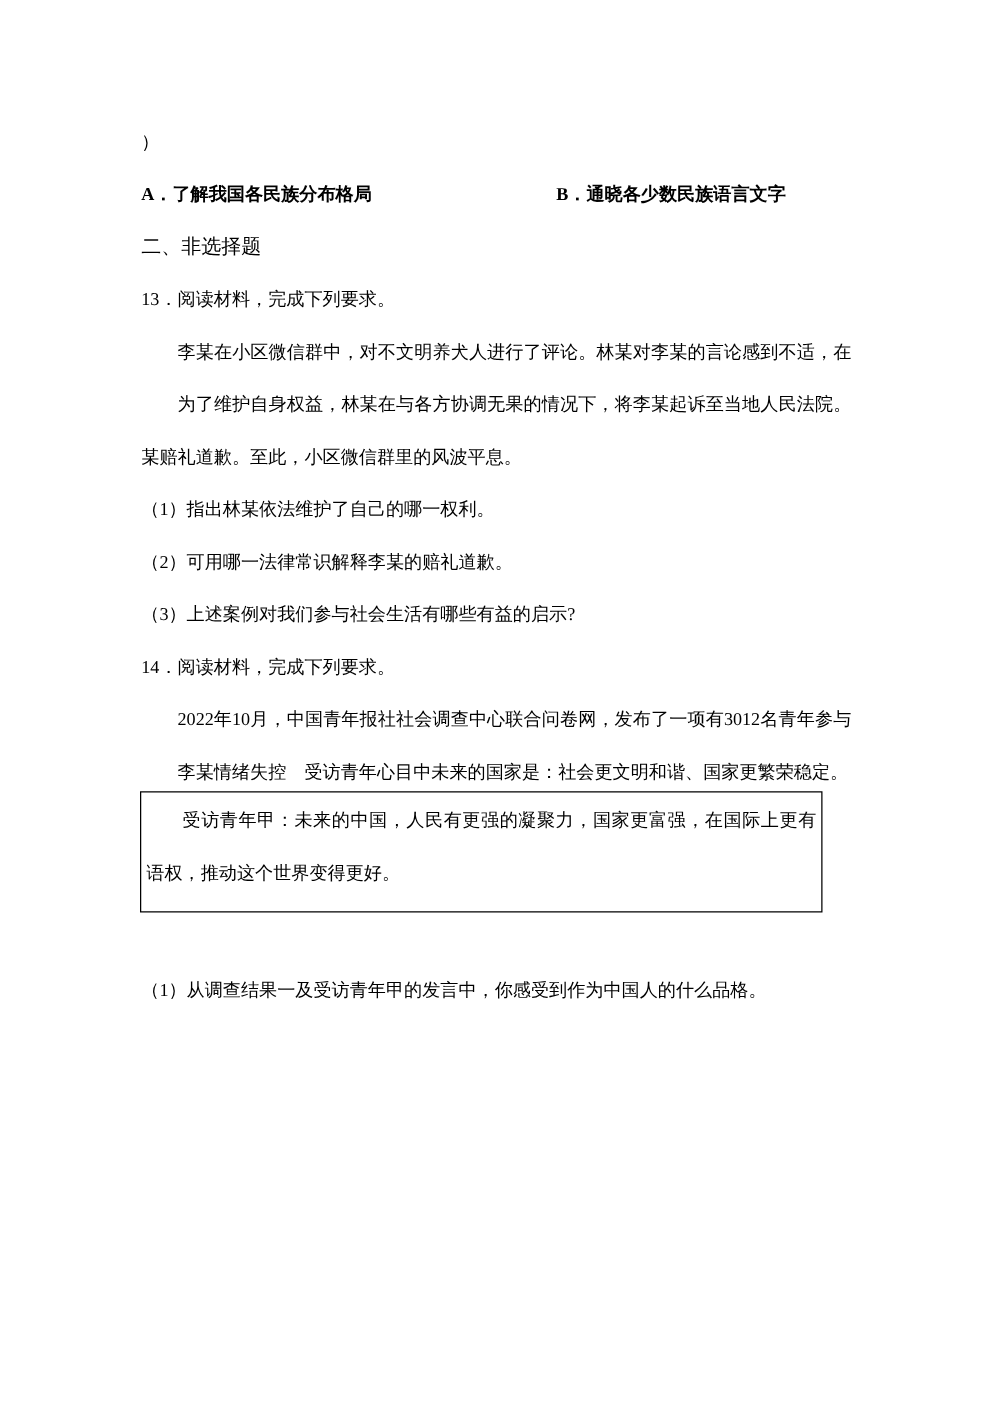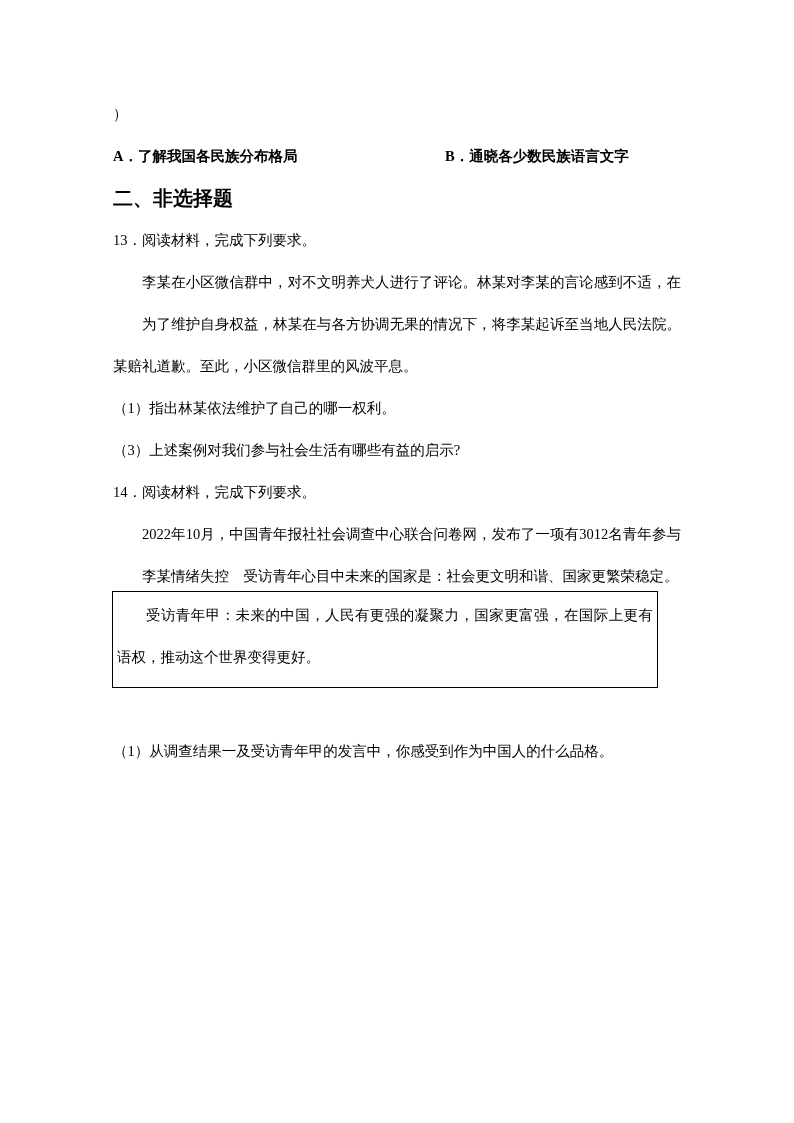--- a/index.html
+++ b/index.html
@@ -23,22 +23,22 @@
   }
   
   .jfull {
     text-align: justify;
     text-align-last: justify;
     text-justify: inter-character;
   }
   
   .ind { text-indent: 2em; }
   .heading {
-    font-weight: bold;
-    font-size: 20px;
+    font-weight: normal;
+    font-size: 16px;
   }
   .choice-row {
     display: grid;
     grid-template-columns: 332px 1fr;
     height: 42px;
     line-height: 42px;
     font-weight: bold;
   }
   .quote-box {
     border: 1px solid #000000;
@@ -63,20 +63,21 @@
   <div class="line heading">二、非选择题</div>
 
   <div class="line">13．阅读材料，完成下列要求。</div>
 
   <div class="line jfull ind">李某在小区微信群中，对不文明养犬人进行了评论。林某对李某的言论感到不适，在</div>
 
   <div class="line jfull ind">为了维护自身权益，林某在与各方协调无果的情况下，将李某起诉至当地人民法院。</div>
   <div class="line">某赔礼道歉。至此，小区微信群里的风波平息。</div>
 
   <div class="line">（1）指出林某依法维护了自己的哪一权利。</div>
+  <div class="line">（2）可用哪一法律常识解释李某的赔礼道歉。</div>
   <div class="line">（3）上述案例对我们参与社会生活有哪些有益的启示?</div>
 
   <div class="line">14．阅读材料，完成下列要求。</div>
 
   <div class="line jfull ind">2022年10月，中国青年报社社会调查中心联合问卷网，发布了一项有3012名青年参与</div>
 
   <div class="line ind">李某情绪失控　受访青年心目中未来的国家是：社会更文明和谐、国家更繁荣稳定。</div>
 
   <div class="quote-box">
     <div class="line jfull ind">受访青年甲：未来的中国，人民有更强的凝聚力，国家更富强，在国际上更有话</div>

